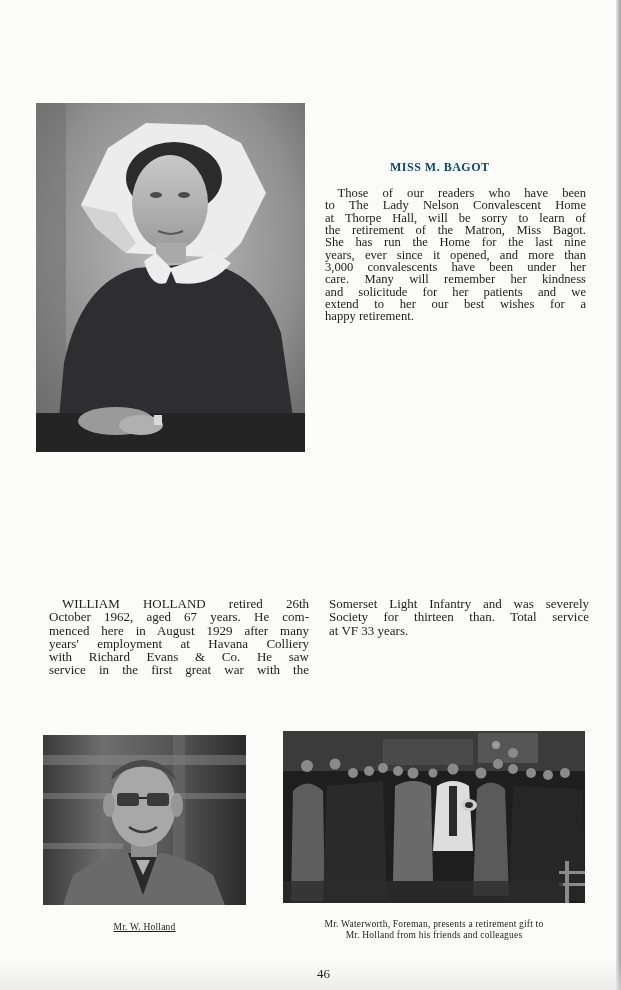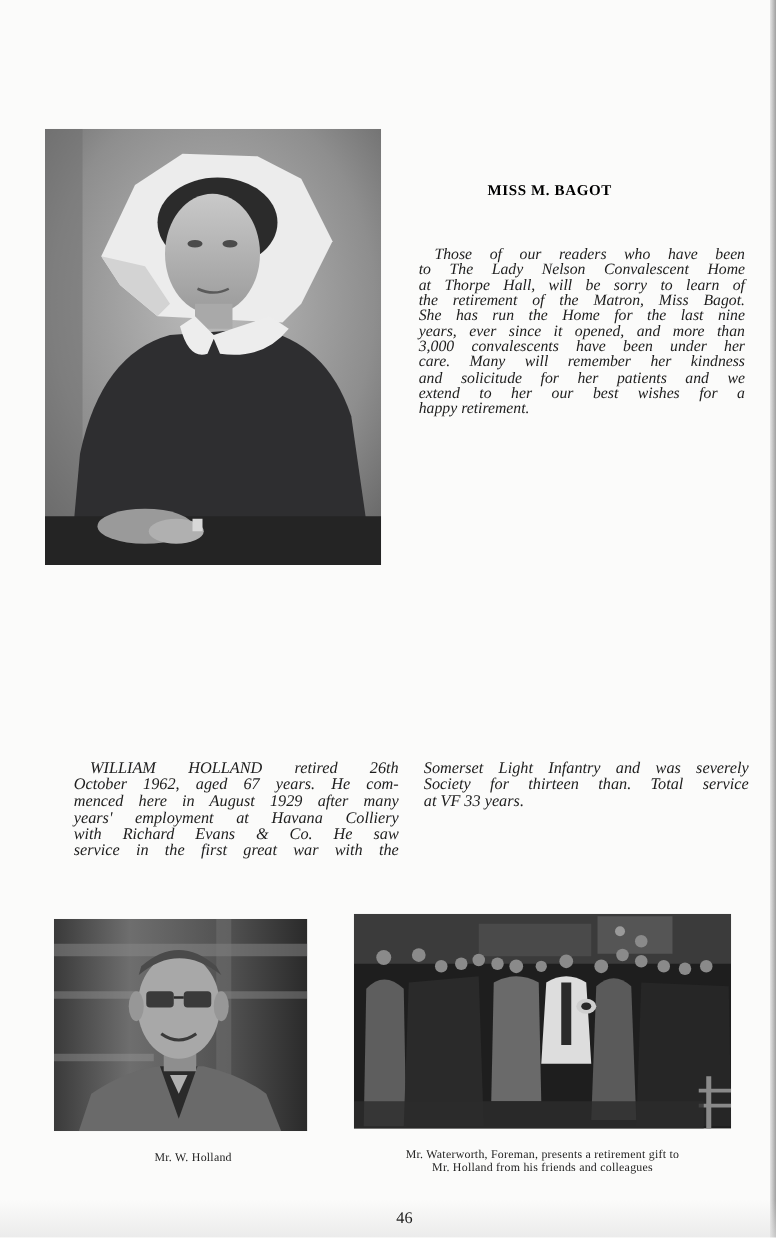--- a/index.html
+++ b/index.html
@@ -36,35 +36,34 @@
   .photo svg { display: block; width: 100%; height: 100%; }
 
   #photo-bagot { left: 36px; top: 103px; width: 269px; height: 349px; }
   #photo-holland { left: 43px; top: 735px; width: 203px; height: 170px; }
   #photo-group { left: 283px; top: 731px; width: 302px; height: 172px; }
 
   
   .heading {
     position: absolute;
     left: 390px;
-    top: 145px;
+    top: 160px;
     font-size: 12px;
     font-weight: bold;
     letter-spacing: 0.5px;
-    color: #000000;
+    color: #0c4a6e;
   }
   .para {
     position: absolute;
     font-size: 12.6px;
     line-height: 12.35px;
     text-align: justify;
     text-align-last: left;
     color: #1d1d1d;
-    margin: 14px;
-    font-style: italic;
+    margin: 4px;
   }
   .para span.line {
     display: block;
     text-align: justify;
     text-align-last: justify;
     white-space: nowrap;
   }
   .para span.line.last { text-align-last: left; }
 
   #bagot-body { left: 321px; top: 183px; width: 261px; }
@@ -72,21 +71,21 @@
   #holland-right { left: 325px; top: 593px; width: 260px; line-height: 13.3px; font-size: 13px; }
 
   .caption {
     position: absolute;
     font-size: 9.5px;
     color: #1d1d1d;
     text-align: center;
     line-height: 10.5px;
     letter-spacing: 0.2px;
   }
-  #caption-holland { left: 53px; top: 922px; width: 203px; }
+  #caption-holland { left: 43px; top: 922px; width: 203px; text-decoration: underline; }
   #caption-group { left: 280px; top: 919px; width: 308px; }
 
   .page-number {
     position: absolute;
     left: 300px;
     top: 966px;
     width: 30px;
     text-align: right;
     font-size: 13px;
     color: #1d1d1d;

